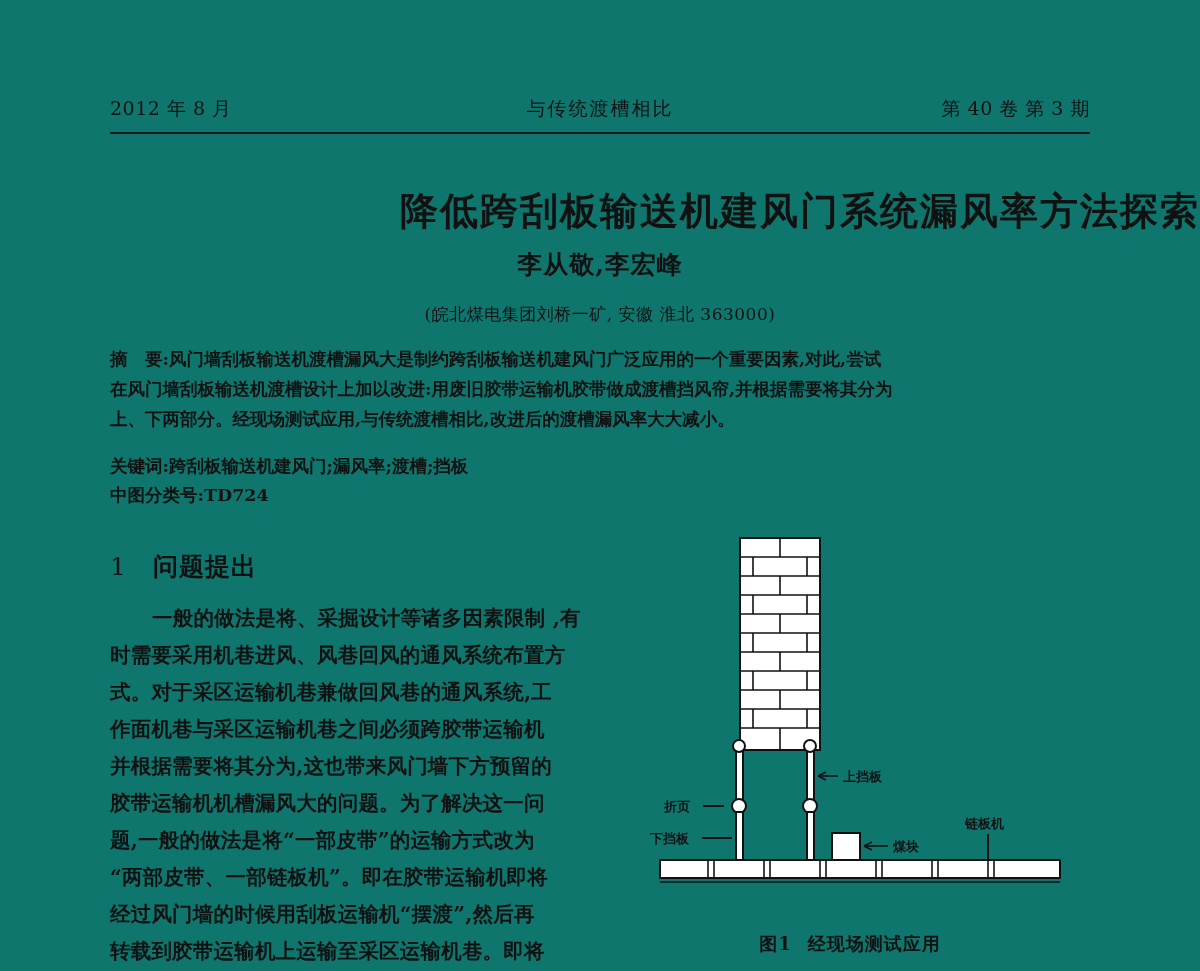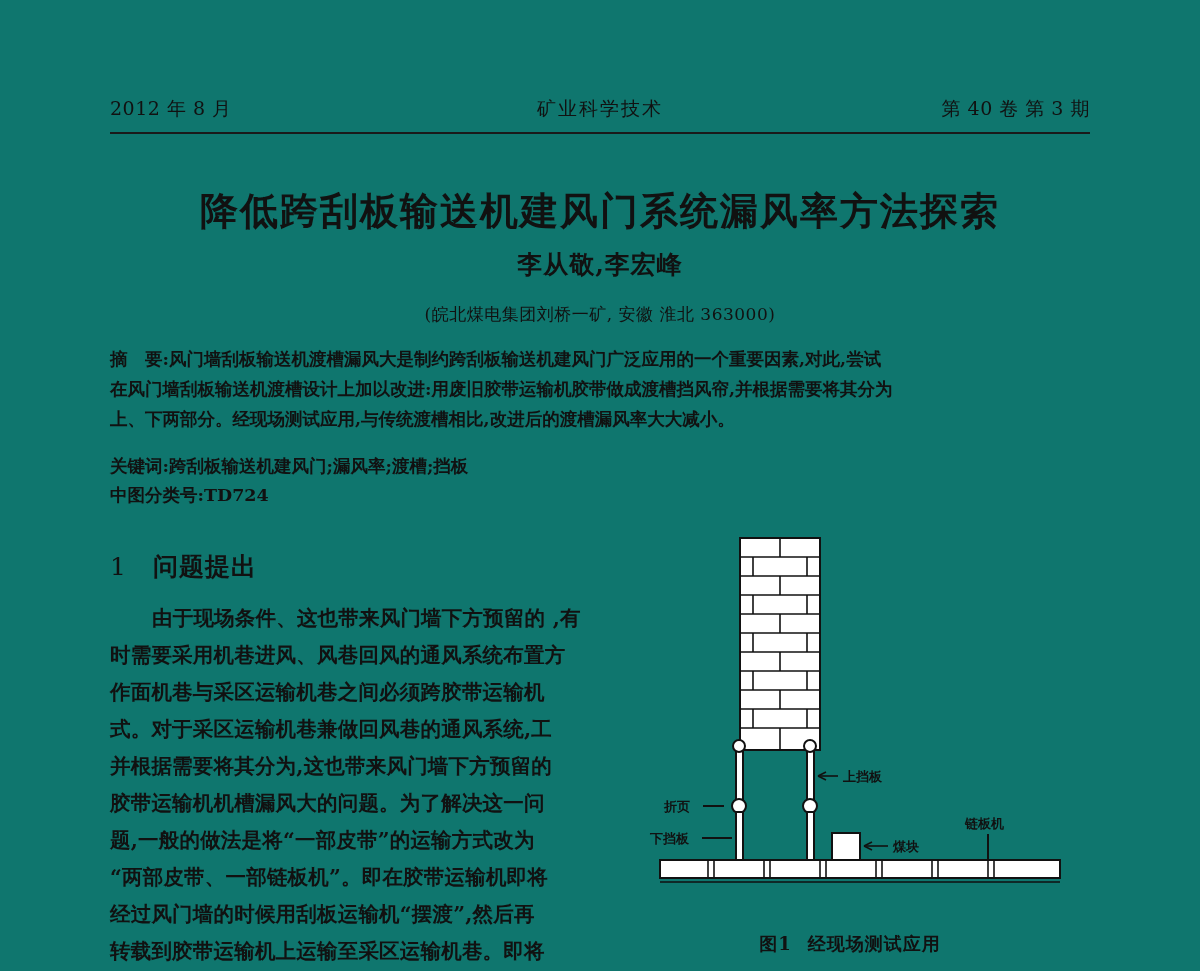--- a/index.html
+++ b/index.html
@@ -52,21 +52,21 @@
     height: 2px;
     background: #1a1a1a;
   }
 
   
   .title {
     position: absolute;
     left: 0;
     top: 186px;
     width: 1200px;
-    text-align: center;
+    text-align: right;
     font-size: 38px;
     font-weight: bold;
     letter-spacing: 2px;
     font-family: Liberation Mono, monospace;
   }
   .authors {
     position: absolute;
     left: 0;
     top: 248px;
     width: 1200px;
@@ -175,21 +175,21 @@
     fill: #111;
   }
 </style>
 </head>
 <body>
 
 <div class="page">
 
   <div class="runhead">
     <span>2012 年 8 月</span>
-    <span class="rh-center">矿业科学技术</span>
+    <span class="rh-center">与传统渡槽相比</span>
     <span>第 40 卷 第 3 期</span>
   </div>
   <div class="rule"></div>
 
   <div class="title">降低跨刮板输送机建风门系统漏风率方法探索</div>
   <div class="authors">李从敬,李宏峰</div>
   <div class="affil">(皖北煤电集团刘桥一矿, 安徽 淮北 363000)</div>
 
   <div class="abs-block">
     <span class="abs-line"><span class="lab">摘　要:</span><span>风门墙刮板输送机渡槽漏风大是制约跨刮板输送机建风门广泛应用的一个重要因素,对此,尝试</span></span>
@@ -203,24 +203,24 @@
 
   <div class="clc">
     <span>中图分类号:</span><span>TD724</span>
   </div>
 
   <div class="sec-head">
     <span class="num">1</span><span class="nm">问题提出</span>
   </div>
 
   <div class="col-left">
-    <span class="ln indent">由于现场条件、这也带来风门墙下方预留的 ,有</span>
+    <span class="ln indent">一般的做法是将、采掘设计等诸多因素限制 ,有</span>
     <span class="ln">时需要采用机巷进风、风巷回风的通风系统布置方</span>
+    <span class="ln">式。对于采区运输机巷兼做回风巷的通风系统,工</span>
     <span class="ln">作面机巷与采区运输机巷之间必须跨胶带运输机</span>
-    <span class="ln">式。对于采区运输机巷兼做回风巷的通风系统,工</span>
     <span class="ln">并根据需要将其分为,这也带来风门墙下方预留的</span>
     <span class="ln">胶带运输机机槽漏风大的问题。为了解决这一问</span>
     <span class="ln">题,一般的做法是将“一部皮带”的运输方式改为</span>
     <span class="ln">“两部皮带、一部链板机”。即在胶带运输机即将</span>
     <span class="ln">经过风门墙的时候用刮板运输机“摆渡”,然后再</span>
     <span class="ln">转载到胶带运输机上运输至采区运输机巷。即将</span>
     <span class="ln">胶带运输机机槽改为刮板输送机“渡槽”(刮板输</span>
   </div>
 
   <div class="figwrap">

